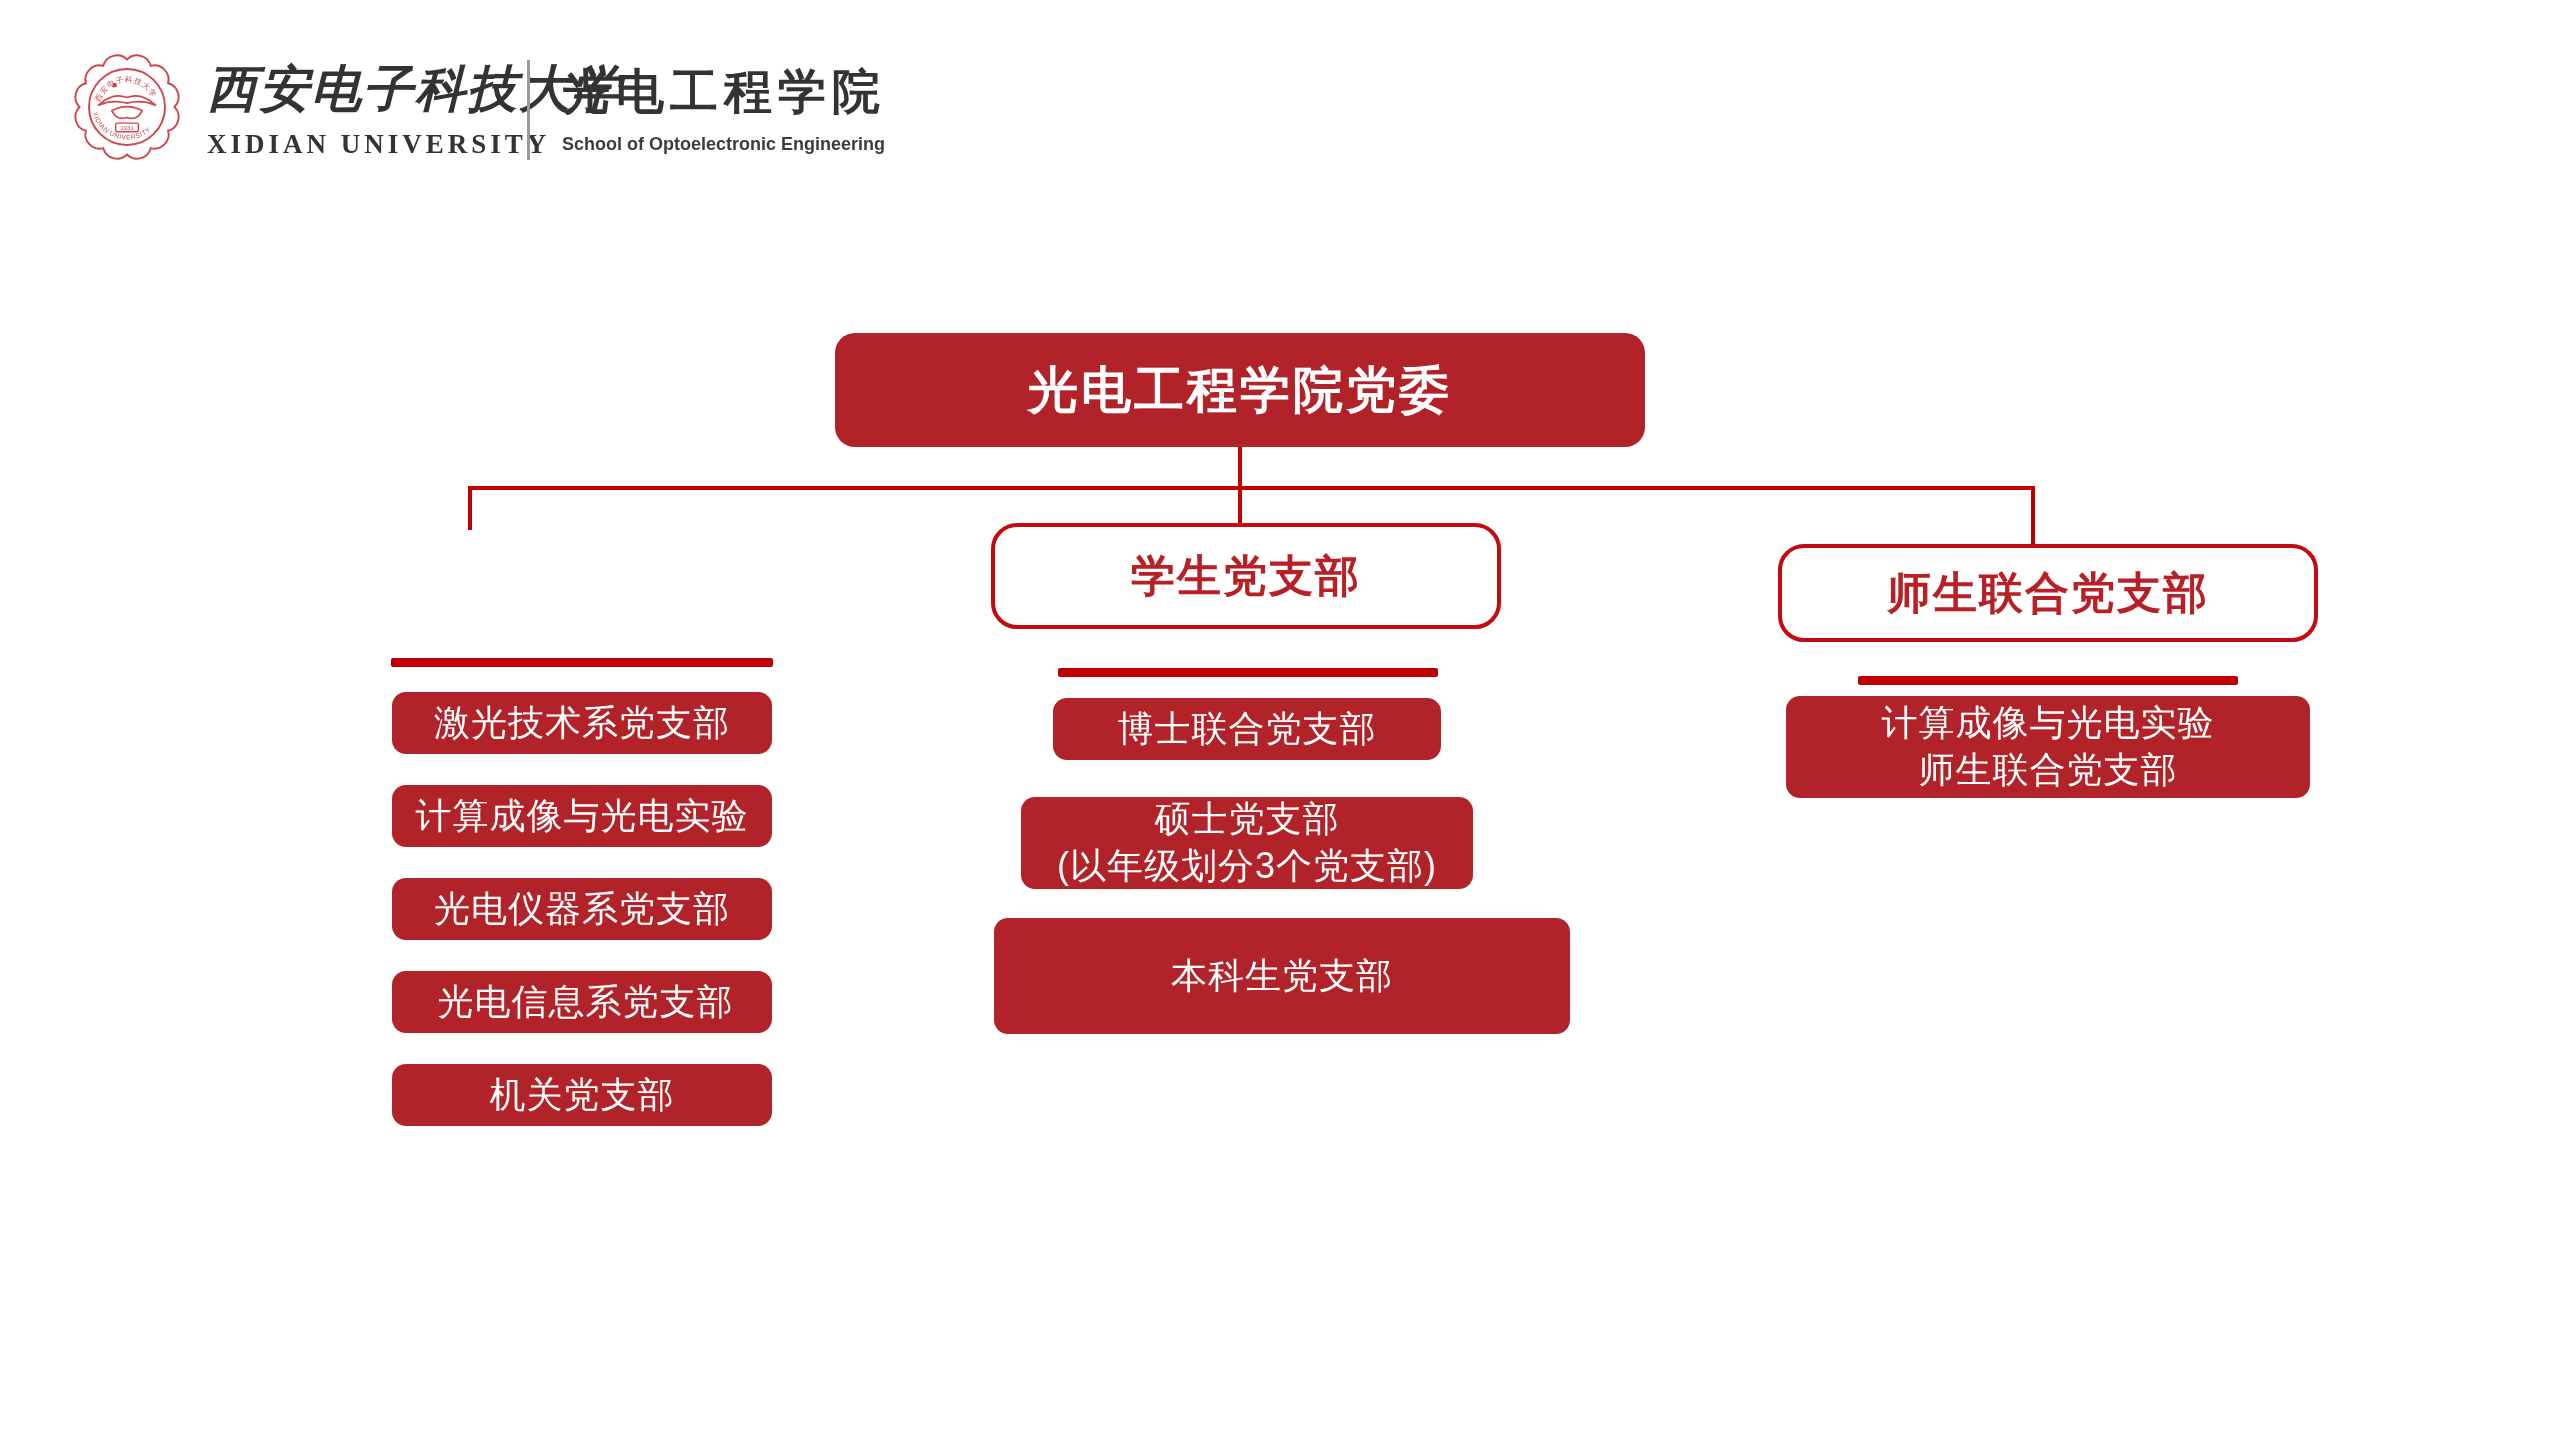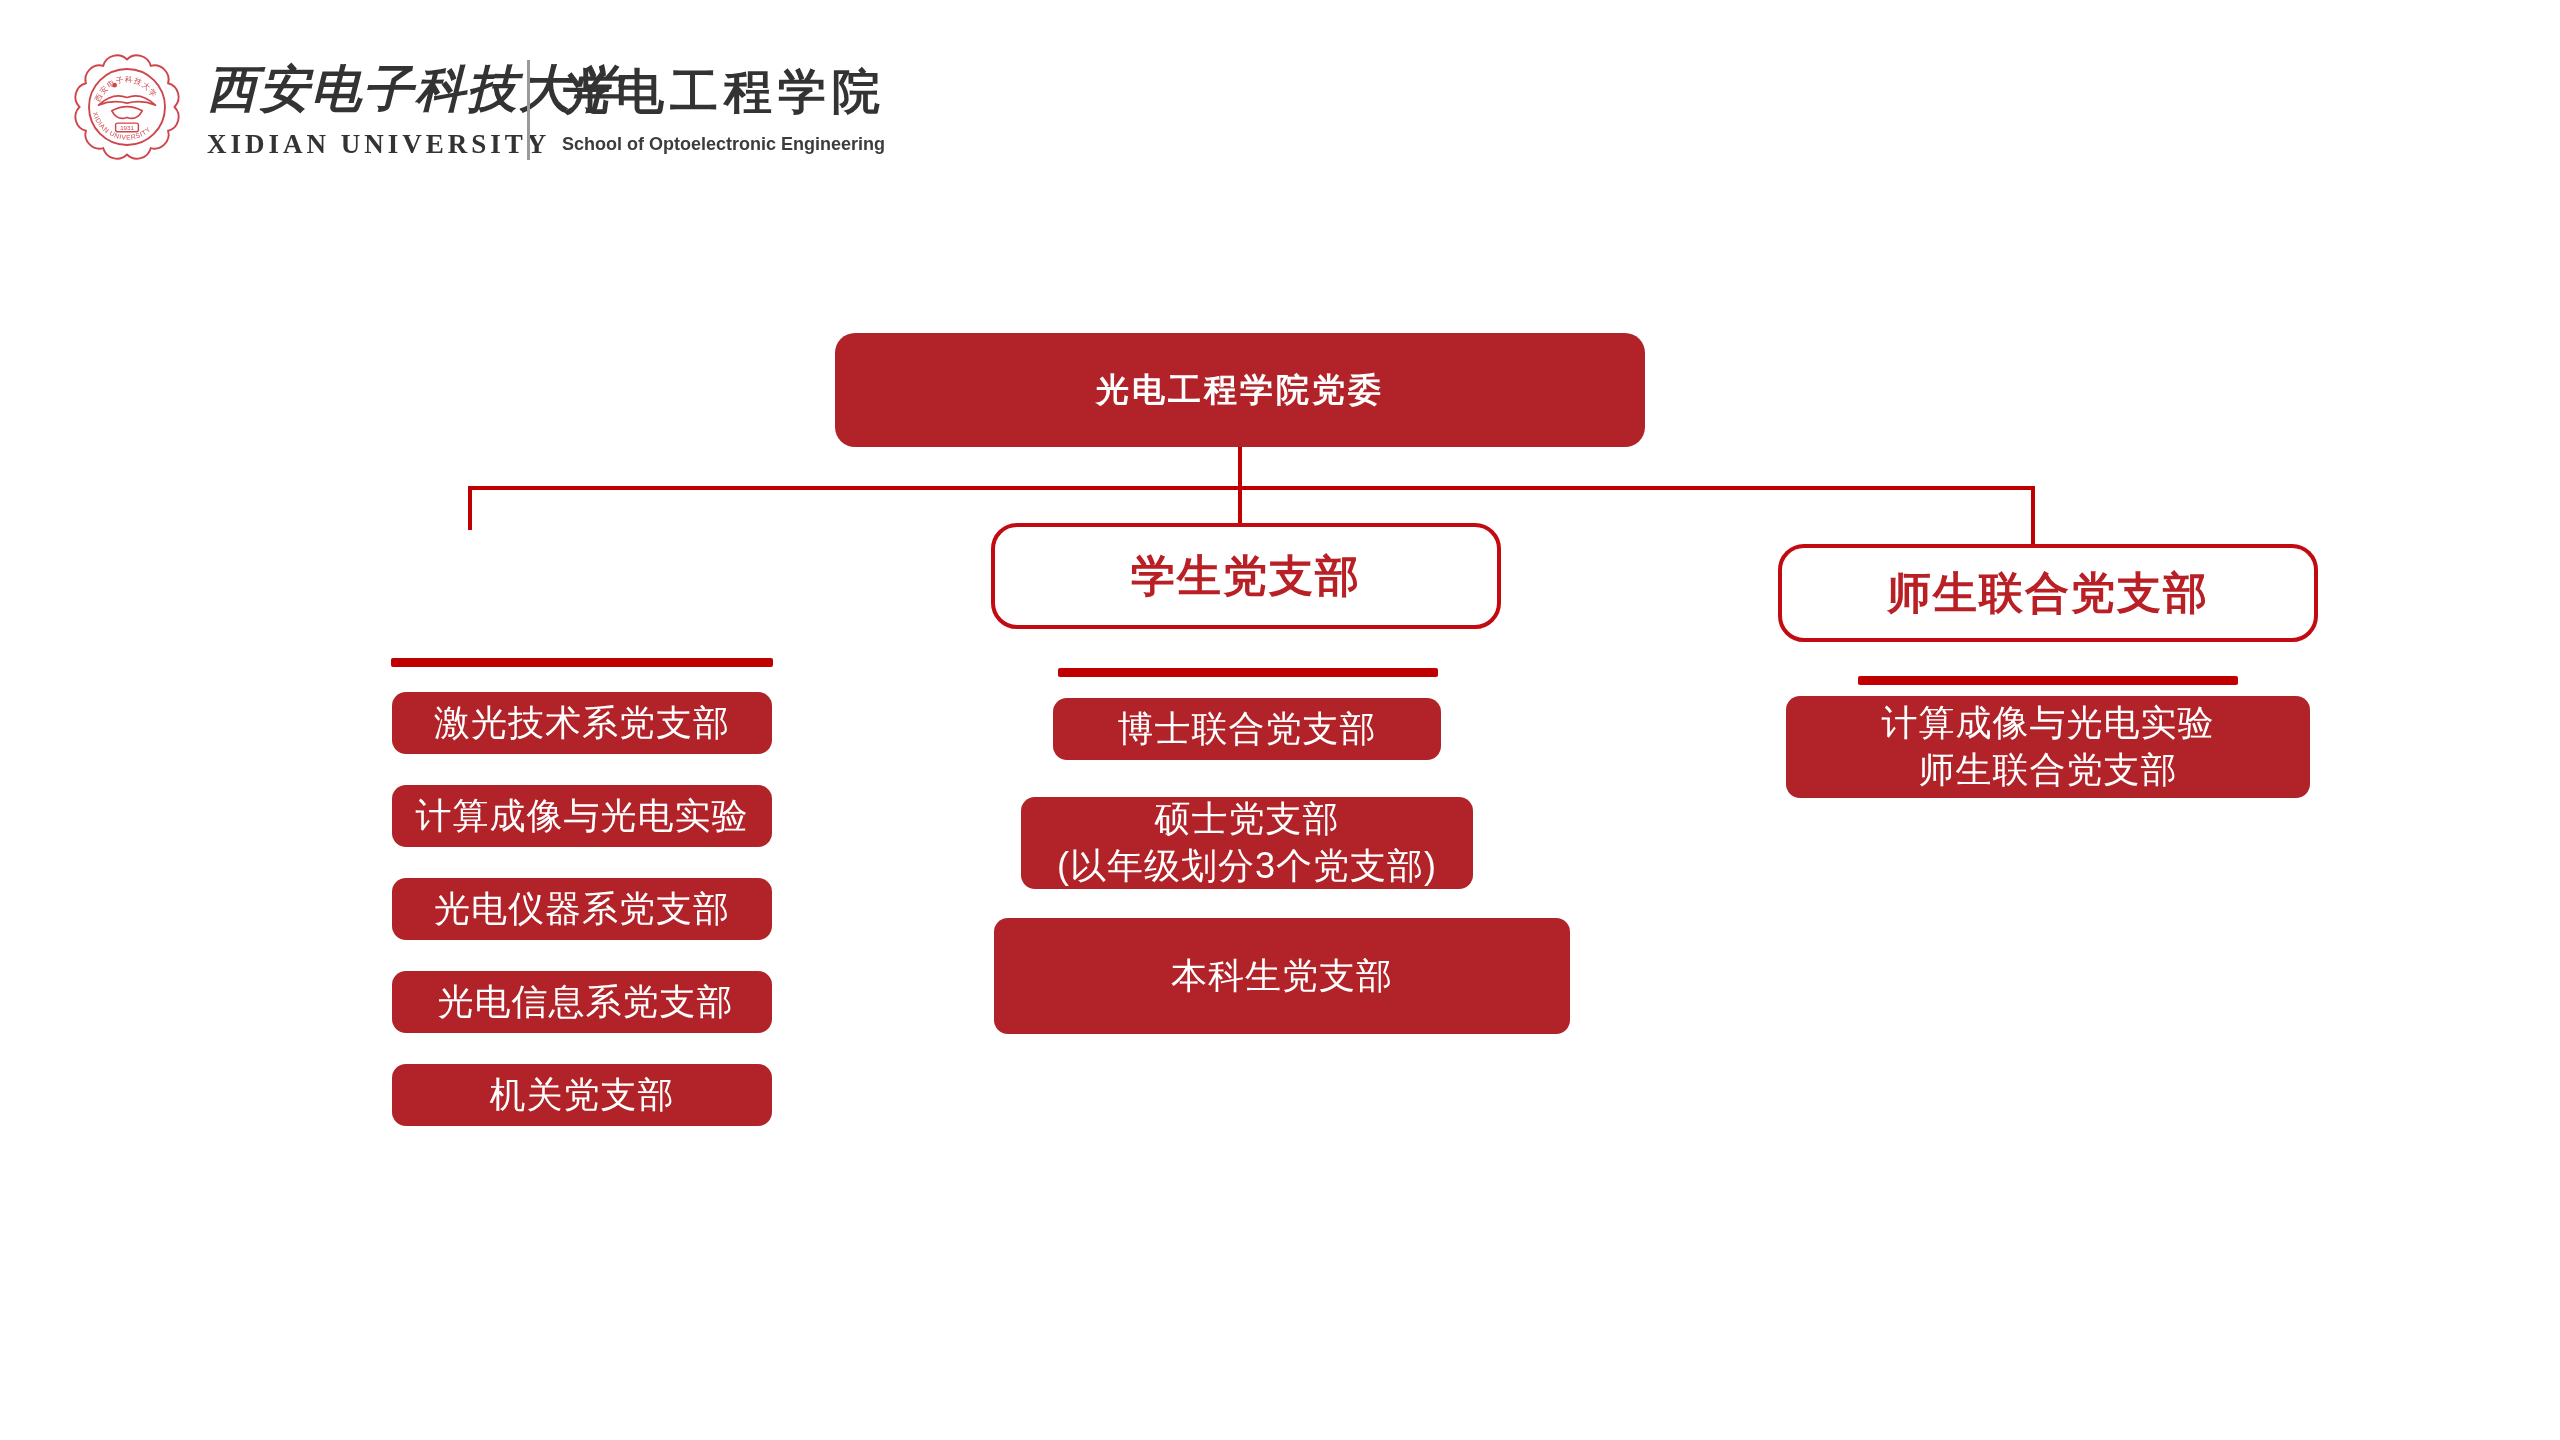--- a/index.html
+++ b/index.html
@@ -40,21 +40,21 @@
   .hline { background:var(--connector,#c00000); height:4px; }
   .vline { background:var(--connector,#c00000); width:4px; }
   .sep   { background:var(--separator,#c00000); height:9px; border-radius:2px; }
 
   .filled-box {
     background:var(--box-fill,#b12328); color:var(--box-text,#ffffff);
     display:flex; flex-direction:column; align-items:center; justify-content:center;
     text-align:center; box-sizing:border-box;
   }
   .root-box {
-    border-radius:20px; font-size:33px; font-weight:700; letter-spacing:3px;
+    border-radius:20px; font-size:50px; font-weight:700; letter-spacing:3px;
   }
   .outline-box {
     background:#ffffff; border:4px solid var(--outline-border,#c20a10);
     border-radius:26px; color:var(--outline-text,#b92025);
     font-size:44px; font-weight:700; letter-spacing:2px;
     display:flex; align-items:center; justify-content:center;
     text-align:center; box-sizing:border-box;
   }
   .child-box {
     border-radius:14px; font-size:36px; font-weight:500;

